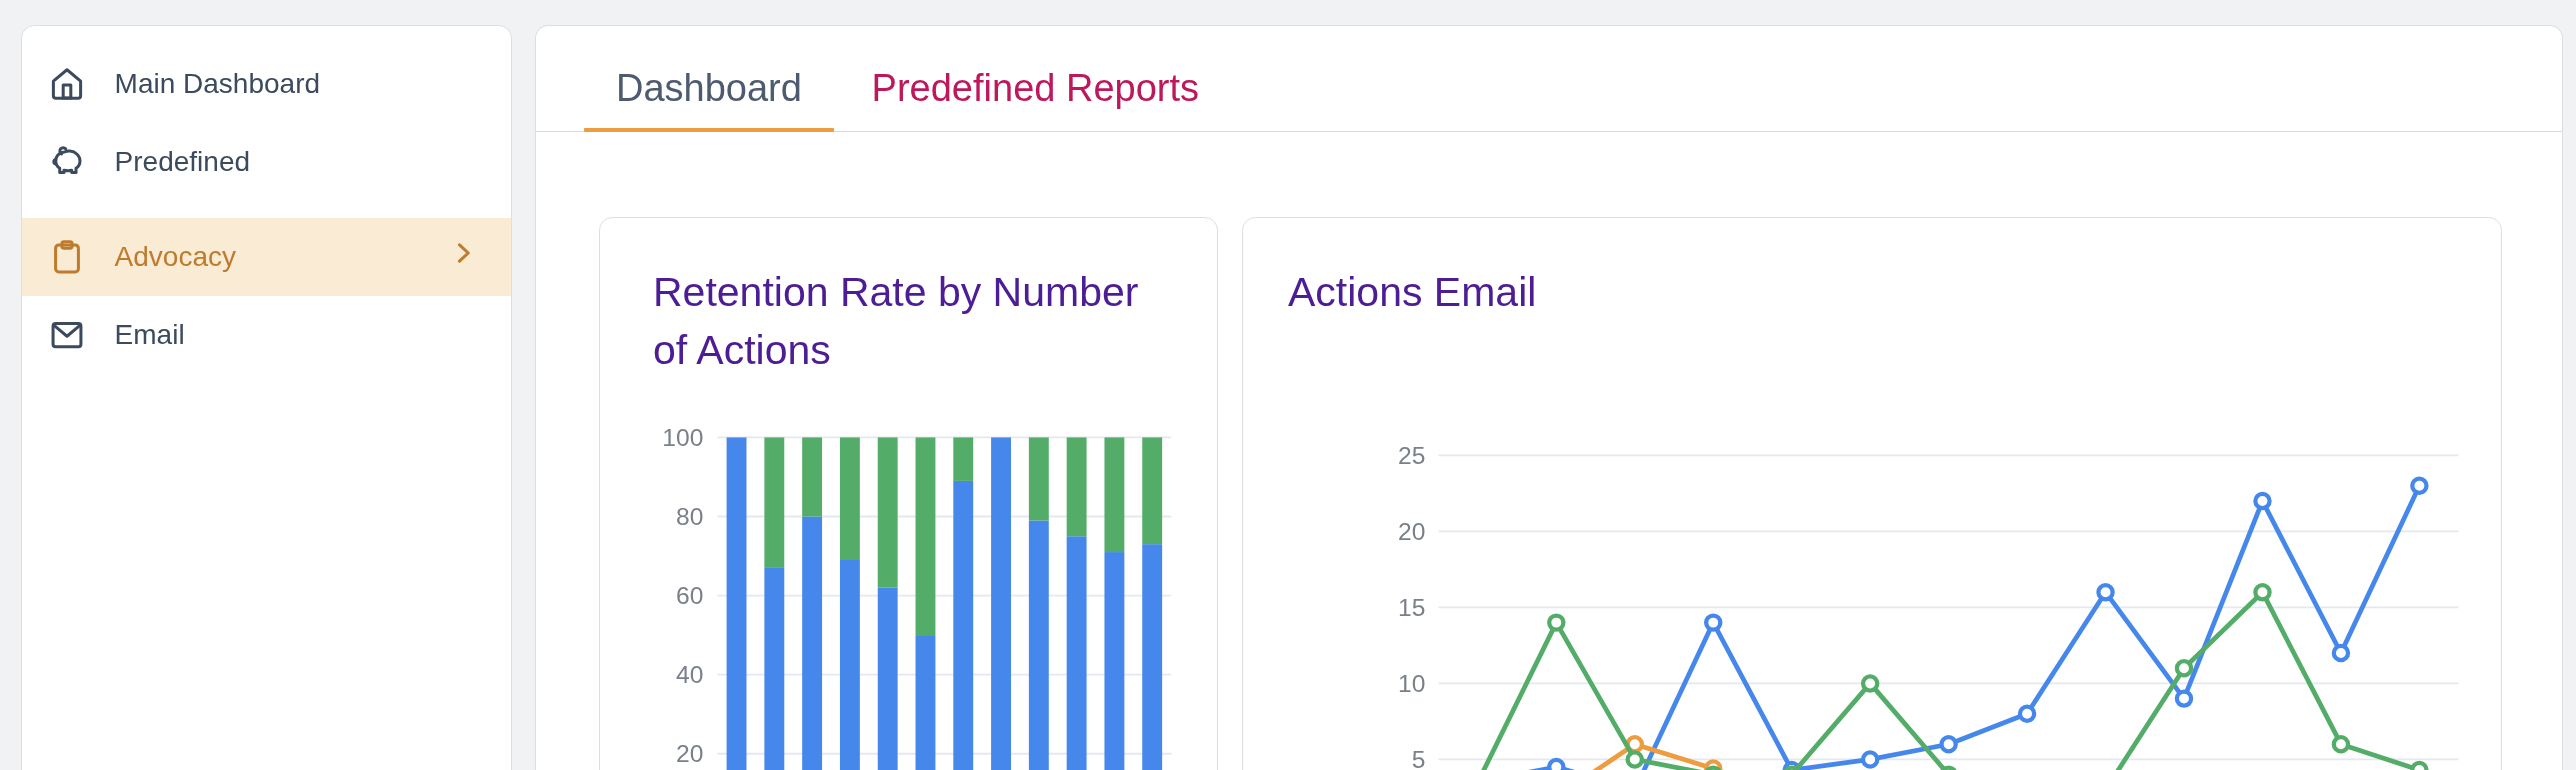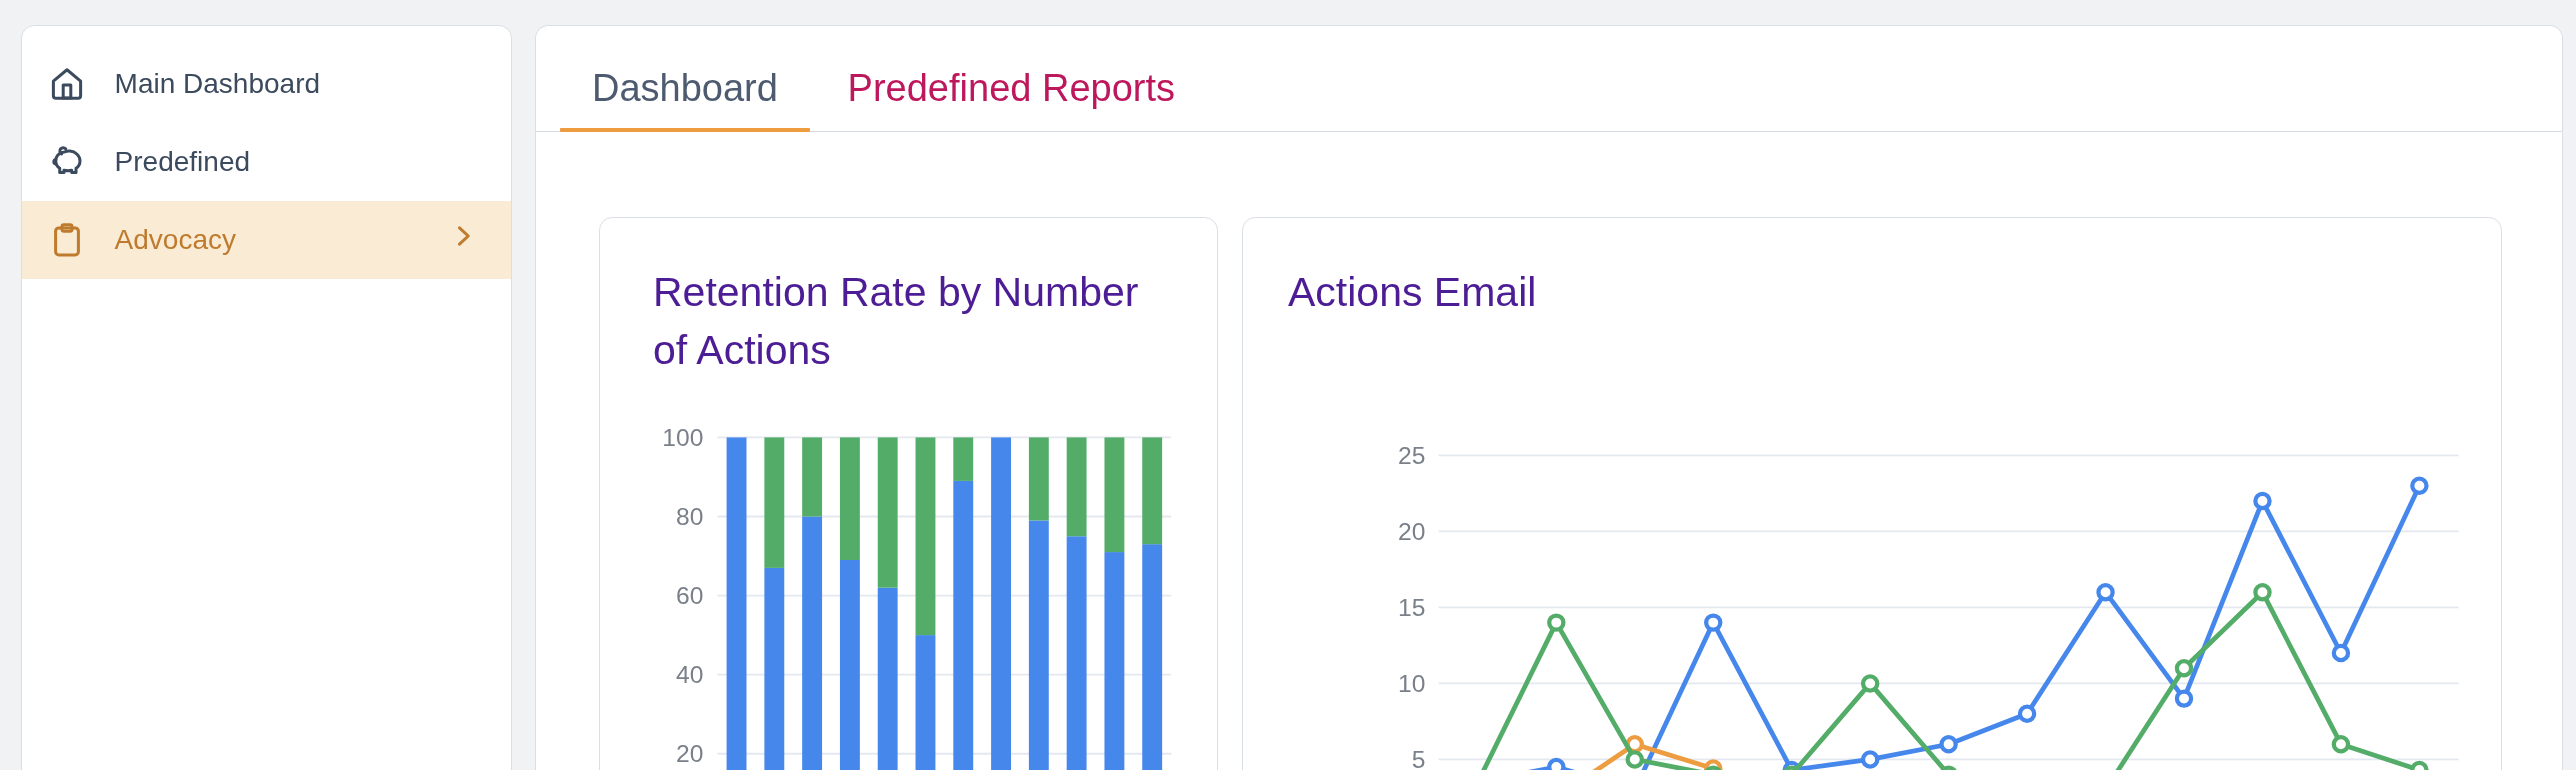--- a/index.html
+++ b/index.html
@@ -15,33 +15,33 @@
     box-sizing:border-box;padding-top:19px;
   }
   .side-item{
     height:78px;display:flex;align-items:center;
     padding:0 34px 0 25.6px;cursor:pointer;
     color:#3C4A5E;font-size:28px;
   }
   .side-item .ico{width:39px;height:39px;flex:0 0 39px;display:flex;align-items:center;justify-content:center;}
   .side-item .ico svg{width:38px;height:38px;stroke:#3C4A5E;fill:none;stroke-width:1.9;stroke-linecap:round;stroke-linejoin:round;}
   .side-item .lbl{margin-left:28px;}
-  .side-item.active{background:#FAEBD4;color:#BE7B2E;}
+  .side-item.active{background:#FAEBD4;color:#BE7B2E;margin-top:17px;}
   .side-item.active .ico svg{stroke:#BE7B2E;}
   .side-item .chev{margin-left:auto;}
   .side-item .chev svg{width:28px;height:28px;stroke:#C07C2E;fill:none;stroke-width:2.6;stroke-linecap:round;stroke-linejoin:round;}
   
   .main{
     position:absolute;left:535px;top:24.6px;width:2028px;height:767px;
     background:#fff;border:0.9px solid #DADEE5;border-bottom:none;
     border-radius:13.3px 13.3px 0 0;box-sizing:border-box;
   }
   .tabbar{
     height:105px;display:flex;align-items:flex-end;
-    border-bottom:1.9px solid #D6DAE1;padding-left:24px;
+    border-bottom:1.9px solid #D6DAE1;padding-left:48px;
   }
   .tab{
     position:relative;padding:0 32px 21px 32px;font-size:38px;
     color:#be185d;cursor:pointer;margin-right:5.7px;white-space:nowrap;
   }
   .tab.active{color:#4D5A70;}
   .tab.active::after{
     content:"";position:absolute;left:0;right:0;bottom:-1.9px;height:4.7px;
     background:#ED9C40;border-radius:0.9px;
   }
@@ -97,20 +97,29 @@
       </svg>
     </span>
     <span class="lbl">Advocacy</span>
     <span class="chev">
       <svg viewBox="0 0 24 24">
           <path d="M9 5 L16.5 12 L9 19"></path>
         </svg>
     </span>
   </div>
 
+  <div class="side-item">
+    <span class="ico">
+      <svg viewBox="0 0 24 24">
+        <rect x="3.2" y="4.8" width="17.6" height="14.6" rx="1.6"></rect>
+        <path d="M4.4 6.4 L12 12.8 L19.6 6.4"></path>
+      </svg>
+    </span>
+    <span class="lbl">Email</span>
+  </div>
 
 </nav>
 
 <section class="main">
 
   <div class="tabbar">
     <div class="tab active">Dashboard</div>
     <div class="tab">Predefined Reports</div>
   </div>
 

